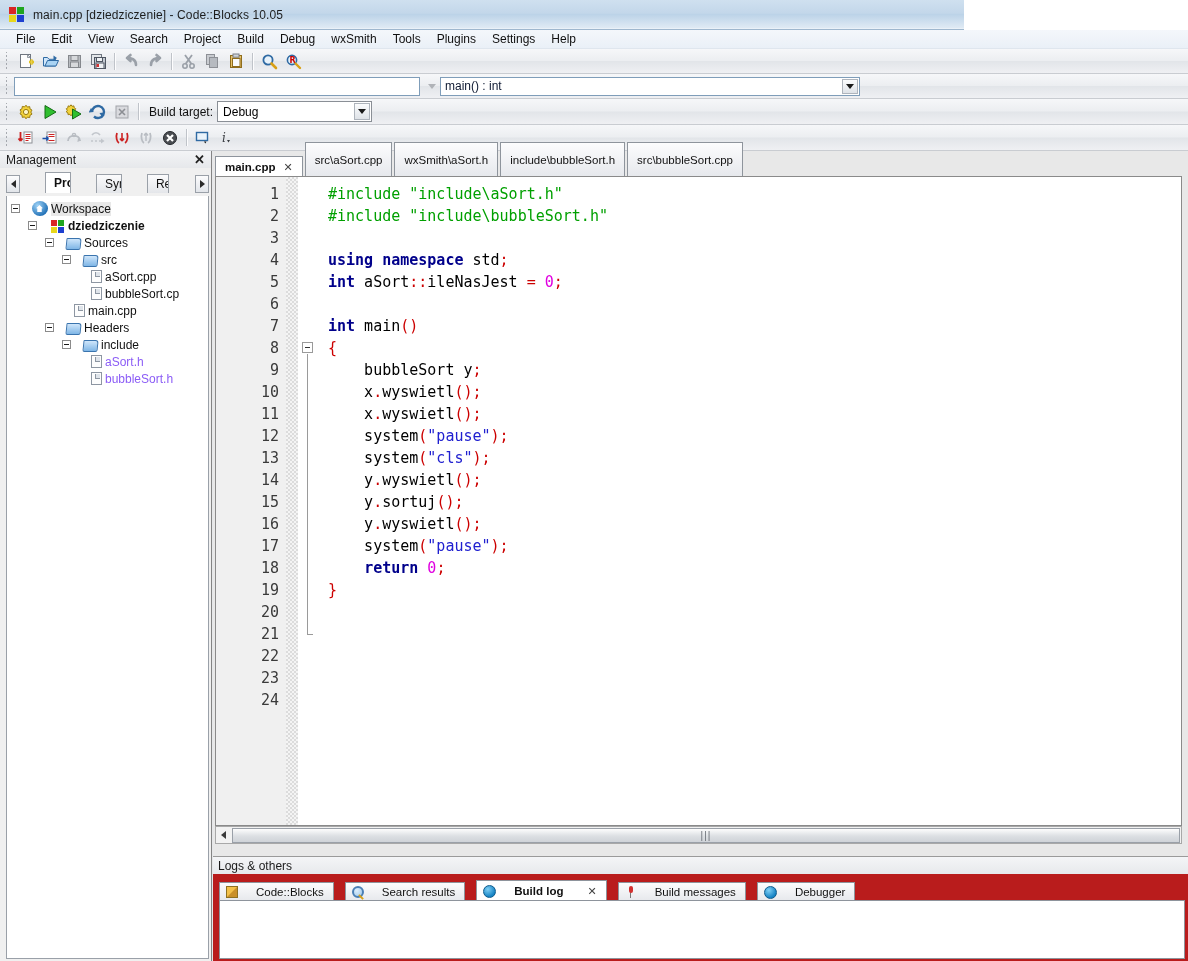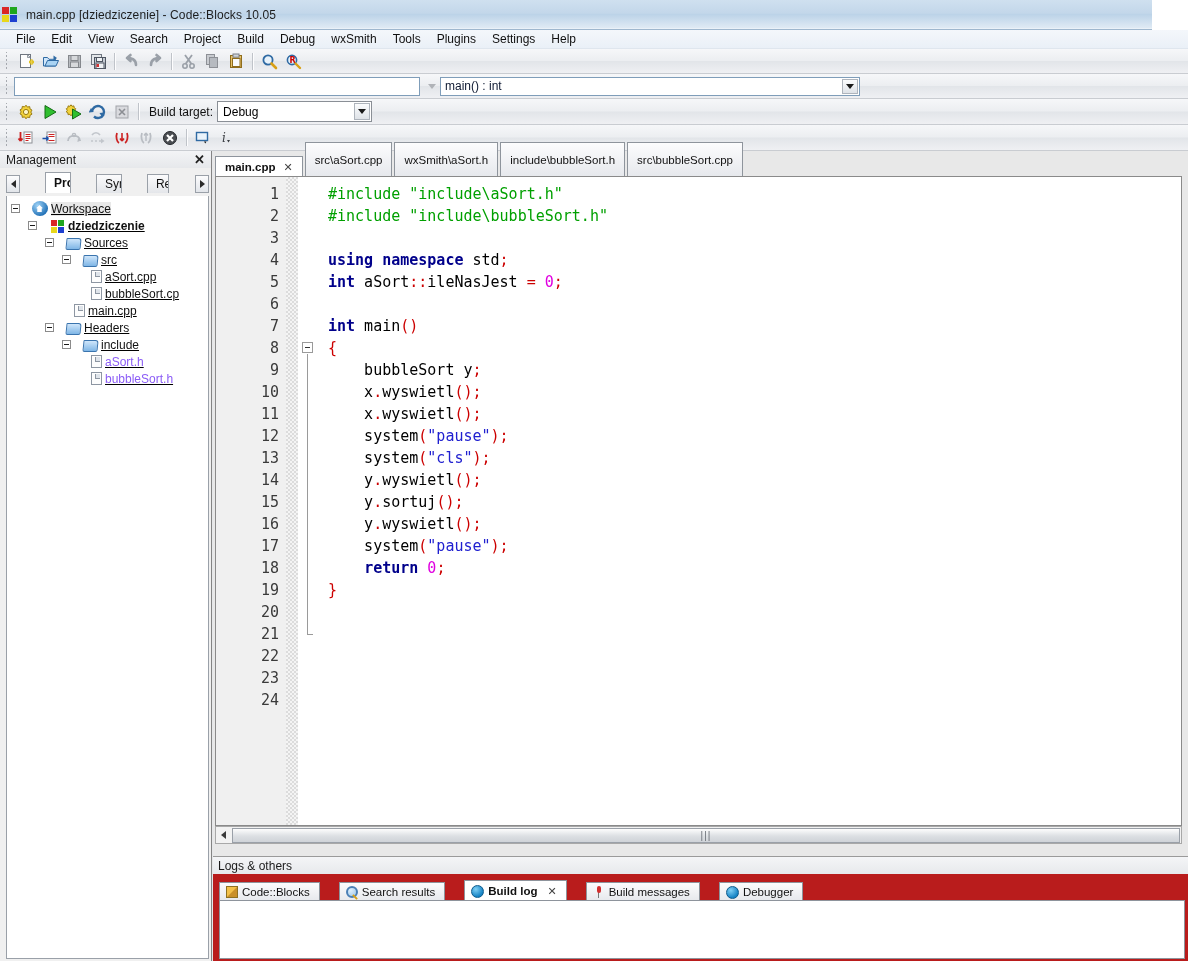--- a/index.html
+++ b/index.html
@@ -10,24 +10,24 @@
     background: #ffffff;
     font-family: "Liberation Sans", sans-serif;
     font-size: 12px;
     color: #000;
     -webkit-font-smoothing: none;
   }
   #app { position: relative; width: 1188px; height: 961px; background:#fff; }
 
   
   .titlebar {
-    position:absolute; left:0; top:0; width:1152px; height:30px;
+    position:absolute; left:0; top:0; width:964px; height:30px;
     background: linear-gradient(to bottom, #cfe0ef 0%, #c3d7ea 45%, #bcd3e8 50%, #dfeaf4 96%, #f2f6fa 100%);
     border-bottom:1px solid #9fb7ce;
-    display:flex; align-items:center; padding-left:2px;
+    display:flex; align-items:center; padding-left:9px;
   }
   .cb-logo { width:15px; height:15px; display:grid;
     grid-template-columns:1fr 1fr; grid-template-rows:1fr 1fr; gap:1px; flex:0 0 auto; }
   .cb-logo i { display:block; }
   .cb-logo i:nth-child(1){ background:#d92626; }
   .cb-logo i:nth-child(2){ background:#1fa61f; }
   .cb-logo i:nth-child(3){ background:#e8d71b; }
   .cb-logo i:nth-child(4){ background:#1d3fd0; }
   .title-text { margin-left:9px; font-size:12px; color:#1d1d1d; letter-spacing:0.1px; white-space:nowrap; }
 
@@ -95,21 +95,21 @@
     border:1px solid #9aa0a8; display:flex; align-items:center; justify-content:center; flex:0 0 auto; }
   .tabarrow.l::after { content:""; border-top:4px solid transparent; border-bottom:4px solid transparent; border-right:5px solid #2a2a2a; }
   .tabarrow.r::after { content:""; border-top:4px solid transparent; border-bottom:4px solid transparent; border-left:5px solid #2a2a2a; }
   .ptab { height:19px; padding:0 8px; font-size:12px; display:flex; align-items:center;
     border:1px solid #9aa0a8; border-bottom:none; background:linear-gradient(to bottom,#fbfbfc,#e4e6ea);
     margin-left:-1px; color:#111; white-space:nowrap; overflow:hidden; }
   .ptab.active { background:#fff; font-weight:bold; height:21px; }
   .tree-wrap { position:absolute; left:6px; top:45px; right:2px; bottom:2px;
     background:#fff; border:1px solid #9aa0a8; border-top:none; overflow:hidden; }
   .tree { padding:4px 0 0 4px; font-size:12px; }
-  .trow { display:flex; align-items:center; height:17px; white-space:nowrap;text-decoration:underline; }
+  .trow { display:flex; align-items:center; height:17px; white-space:nowrap; }
   .pm { width:9px; height:9px; border:1px solid #8b8b8b; background:#fff; position:relative;
         flex:0 0 auto; margin-right:2px; }
   .pm::before { content:""; position:absolute; left:1px; top:3px; width:5px; height:1px; background:#1a1a1a; }
   .dots { flex:0 0 auto; width:10px; height:17px;
     background-image: radial-gradient(#9a9a9a 40%, transparent 41%);
     background-size:2px 2px; background-position:4px 8px; background-repeat:repeat-x; }
   .vline { flex:0 0 auto; width:10px; height:17px;
     background-image: radial-gradient(#9a9a9a 40%, transparent 41%);
     background-size:2px 2px; background-position:4px 0; background-repeat:repeat-y; }
   .ico { width:16px; height:15px; flex:0 0 auto; margin-right:3px; position:relative; }
@@ -179,21 +179,21 @@
   .hs-grip { font-size:10px; color:#6a6f76; letter-spacing:1px; }
 
   
   .logs { position:absolute; left:213px; top:856px; width:975px; height:105px; background:#b91c1c;
           border-top:1px solid #9a9a9a; }
   .logs-title { height:17px; display:flex; align-items:center; padding-left:5px; font-size:12px;
     background:linear-gradient(to bottom,#f4f5f7,#e7e9ec); color:#1a1a1a; }
   .logs-tabs { position:absolute; left:6px; top:22px; height:22px; display:flex; align-items:flex-end; }
   .ltab { height:19px; padding:0 9px 0 6px; font-size:11.5px; display:flex; align-items:center;
     border:1px solid #8e949c; border-bottom:none;
-    background:linear-gradient(to bottom,#fcfcfd,#e6e8ec); margin-right:19px; color:#111; white-space:nowrap; gap:4px; }
+    background:linear-gradient(to bottom,#fcfcfd,#e6e8ec); margin-right:11px; color:#111; white-space:nowrap; gap:18px; }
   .ltab.active { background:#fff; font-weight:bold; height:21px; }
   .ltab .tx { margin-left:6px; font-size:11px; color:#444; font-weight:normal; }
   .logbody { position:absolute; left:6px; top:43px; right:3px; bottom:2px; background:#fff;
     border:1px solid #8e949c; }
   .ic16 { width:14px; height:14px; flex:0 0 auto; position:relative; }
   .ic-pencil { background:linear-gradient(135deg,#f3c14a 45%, #c9902a 55%); transform:rotate(-0deg);
     border:1px solid #8e7122; width:12px; height:12px; }
   .ic-magnifier { width:12px; height:12px; border:2px solid #4a7fb5; border-radius:50%;
     background:radial-gradient(circle at 35% 30%, #ddeefc, #9ec7e8); }
   .ic-magnifier::after { content:""; position:absolute; right:-2px; bottom:-2px; width:6px; height:2px;

